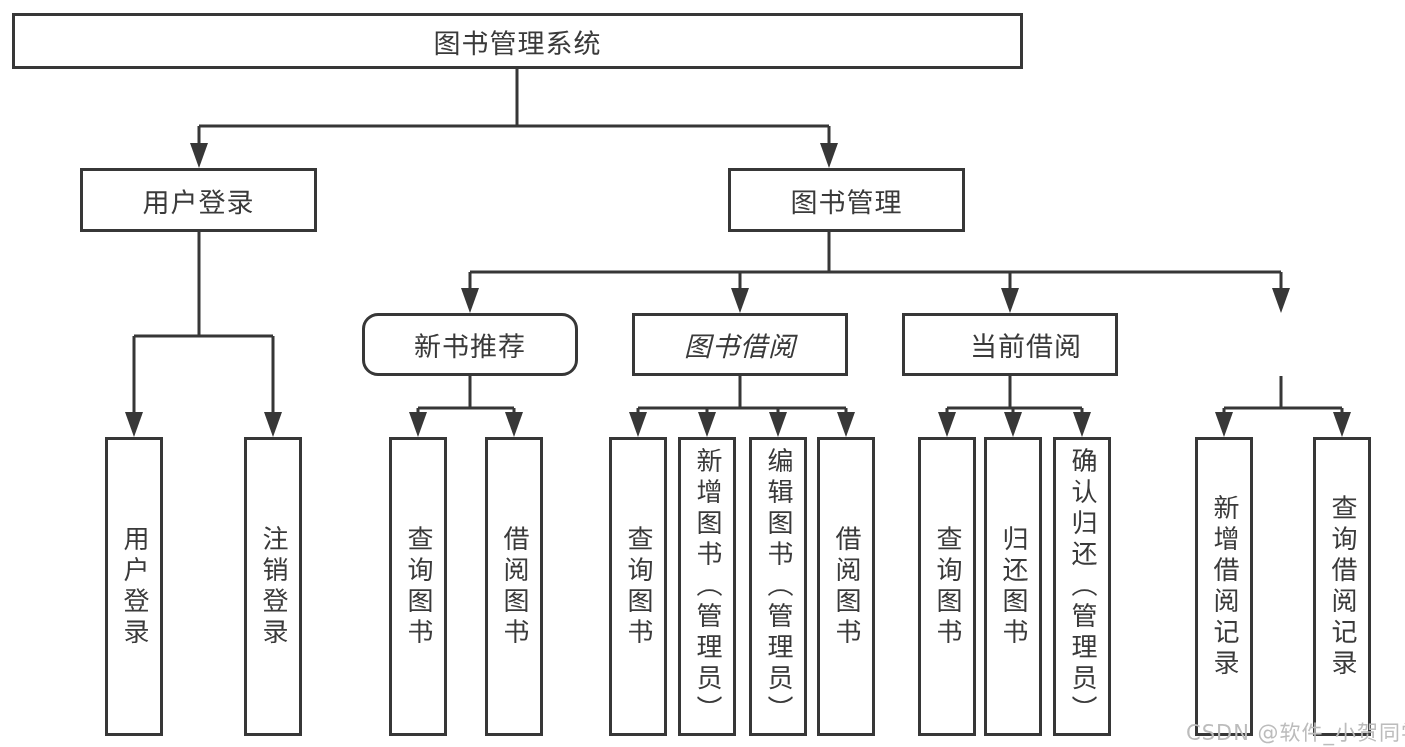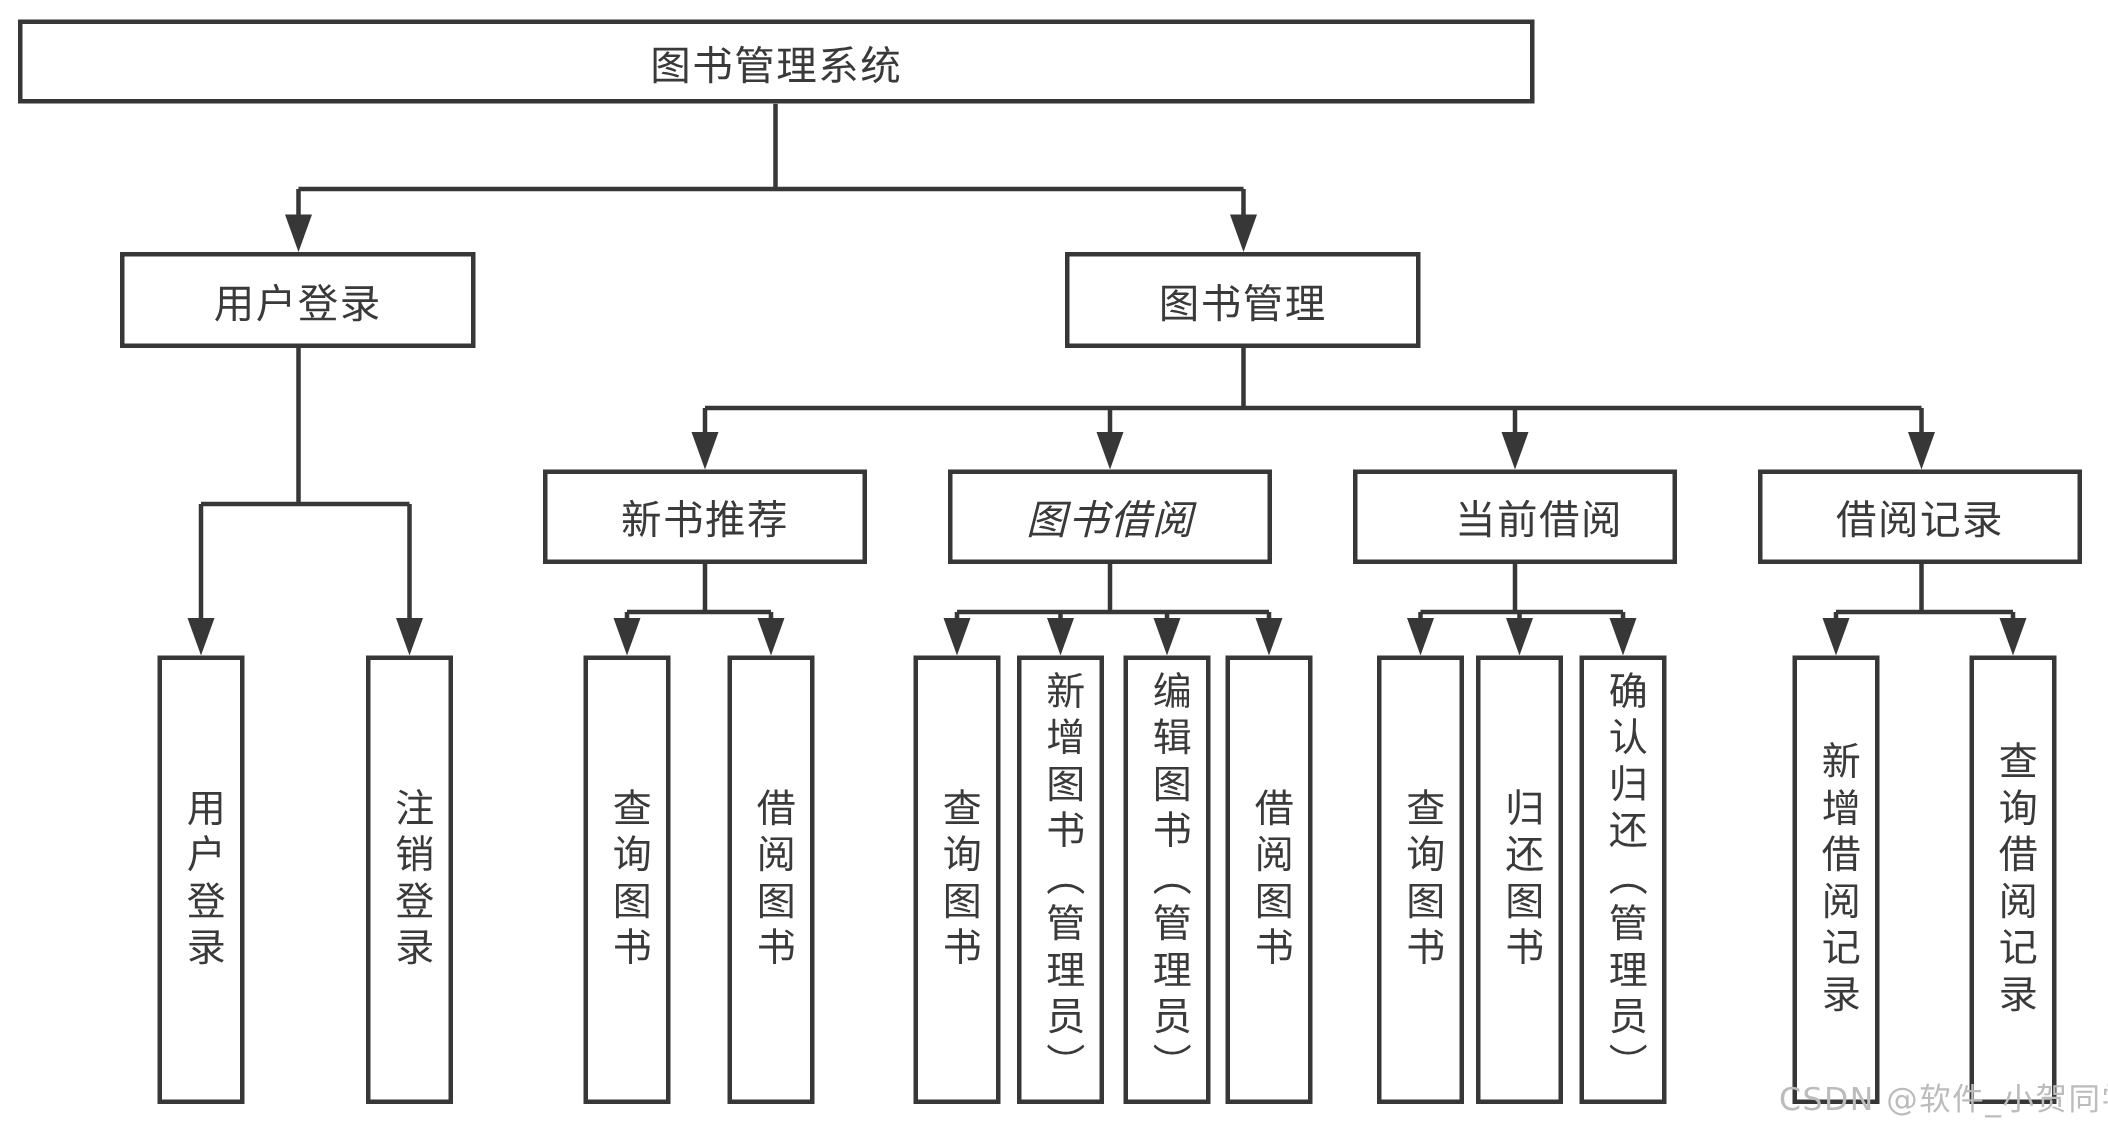--- a/index.html
+++ b/index.html
@@ -74,35 +74,32 @@
     </g>
   </svg>
 
   <div class="box hbox root">
     <span>图书管理系统</span>
   </div>
 
   <div class="box hbox l2" style="left:80px;">
     <span>用户登录</span>
   </div>
-  <div class="box hbox l2" style="left:710px;">
+  <div class="box hbox l2" style="left:728px;">
     <span>图书管理</span>
   </div>
 
-  <div class="box hbox l3" style="left:362px;">
+  <div class="box hbox l3" style="left:362px;border-radius:16px;">
     <span>新书推荐</span>
   </div>
   <div class="box hbox l3" style="left:632px;font-style:italic;">
     <span>图书借阅</span>
   </div>
   <div class="box hbox l3" style="left:902px;padding-left:32px;">
     <span>当前借阅</span>
-  </div>
-  <div class="box hbox l3" style="left:1172px;">
-    <span>借阅记录</span>
   </div>
 
   <div class="box vbox leaf" style="left:105px;">
     <span>用户登录</span>
   </div>
   <div class="box vbox leaf" style="left:244px;">
     <span>注销登录</span>
   </div>
   <div class="box vbox leaf" style="left:389px;">
     <span>查询图书</span>

